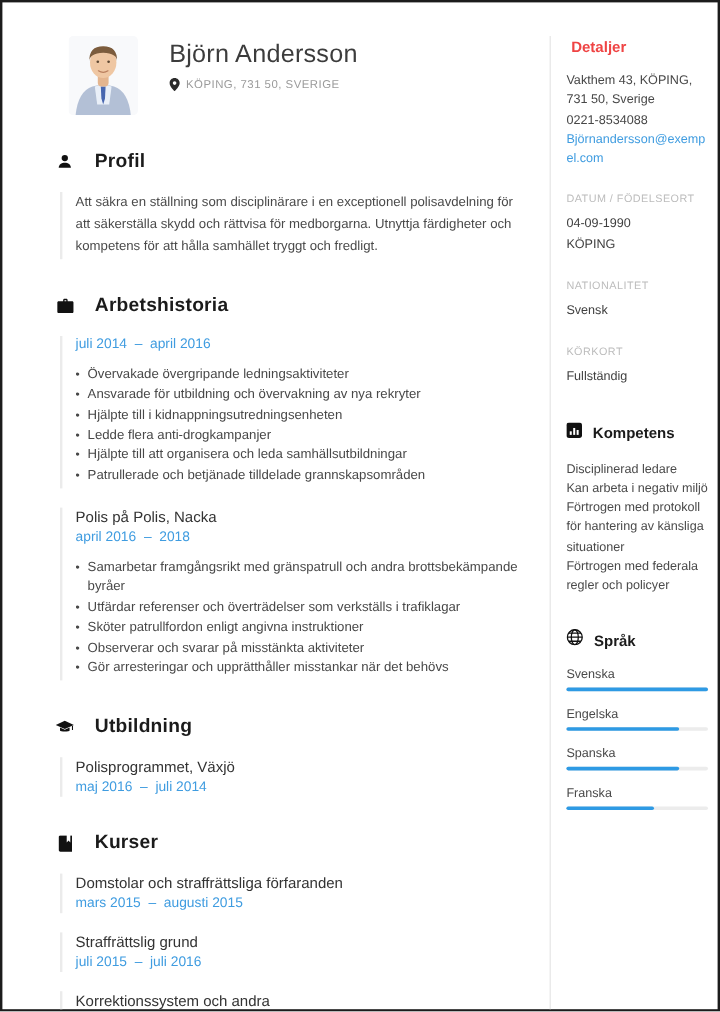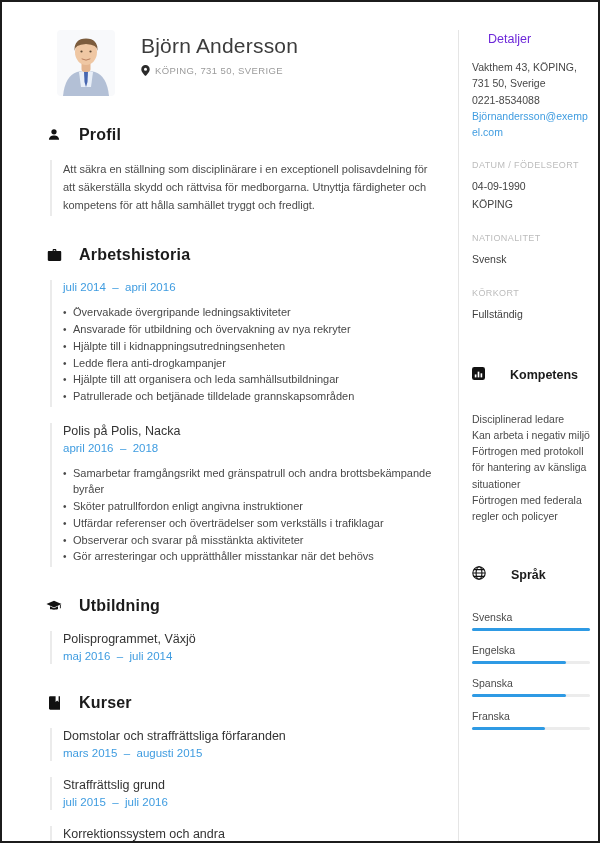--- a/index.html
+++ b/index.html
@@ -40,27 +40,27 @@
   .entry{margin-left:8px;border-left:2px solid #ebebeb;padding:1px 0 2px 11px;margin-bottom:16px;}
   .entry-title{font-size:12.5px;color:#333;margin-bottom:4px;}
   .entry-dates{font-size:11.5px;color:var(--accent,#3f9ce0);white-space:pre-wrap;}
   .profile-text{font-size:11px;line-height:1.62;color:#4a4a4a;margin:0;}
 
   ul.bullets{list-style:none;margin:11px 0 0;padding:0;}
   ul.bullets li{font-size:11px;color:#484848;line-height:1.52;padding-left:10px;position:relative;}
   ul.bullets li::before{content:"•";position:absolute;left:0;color:#484848;font-size:10px;top:1px;}
 
   
-  .sb-title{font-size:12.5px;font-weight:normal;color:#6d28d9;margin:2px 16px 13px;}
+  .sb-title{font-size:12.5px;font-weight:bold;color:#ef4444;margin:2px 4px 13px;}
   .sb-text{font-size:10.5px;color:#474747;line-height:1.55;}
   .sb-email{display:block;font-size:10.5px;color:var(--accent,#3f9ce0);text-decoration:none;word-break:break-all;line-height:1.5;margin-top:1px;}
   .sb-label{font-size:9px;color:#bcbcbc;letter-spacing:.4px;margin-top:20px;margin-bottom:8px;}
   .sb-value{font-size:10.5px;color:#3f3f3f;line-height:1.65;}
   .sb-heading{display:flex;align-items:center;gap:9px;margin-top:28px;margin-bottom:13px;}
-  .sb-heading h3{margin:16px;font-size:12.5px;font-weight:bold;color:#1b1b1b;}
+  .sb-heading h3{margin:0;font-size:12.5px;font-weight:bold;color:#1b1b1b;}
   .skill-item{font-size:10.5px;color:#4a4a4a;line-height:1.55;}
   .lang{margin-bottom:13px;}
   .lang-name{font-size:10.5px;color:#4a4a4a;margin-bottom:5px;}
   .lang-track{height:3px;background:var(--track,#ececec);border-radius:2px;}
   .lang-fill{height:3px;background:var(--bar,#2e9ae4);border-radius:2px;width:0;}
 </style>
 </head>
 <body>
 
 <div class="page">
@@ -126,22 +126,22 @@
           <li>Hjälpte till att organisera och leda samhällsutbildningar</li>
           <li>Patrullerade och betjänade tilldelade grannskapsområden</li>
         </ul>
       </div>
 
       <div class="entry">
         <div class="entry-title">Polis på Polis, Nacka</div>
         <div class="entry-dates">april 2016  –  2018</div>
         <ul class="bullets">
           <li>Samarbetar framgångsrikt med gränspatrull och andra brottsbekämpande byråer</li>
+          <li>Utfärdar referenser och överträdelser som verkställs i trafiklagar</li>
           <li>Sköter patrullfordon enligt angivna instruktioner</li>
-          <li>Utfärdar referenser och överträdelser som verkställs i trafiklagar</li>
           <li>Observerar och svarar på misstänkta aktiviteter</li>
           <li>Gör arresteringar och upprätthåller misstankar när det behövs</li>
         </ul>
       </div>
 
       <div class="sec-heading">
         <span class="sec-icon">
           <svg width="16" height="13" viewBox="0 0 18 14">
               <path d="M9,0.5 L17.5,4.3 L9,8.1 L0.5,4.3 Z" fill="#111"></path>
               <path d="M4.5,6.8 V9.6 C4.5,10.9 13.5,10.9 13.5,9.6 V6.8 L9,8.9 Z" fill="#111"></path>

